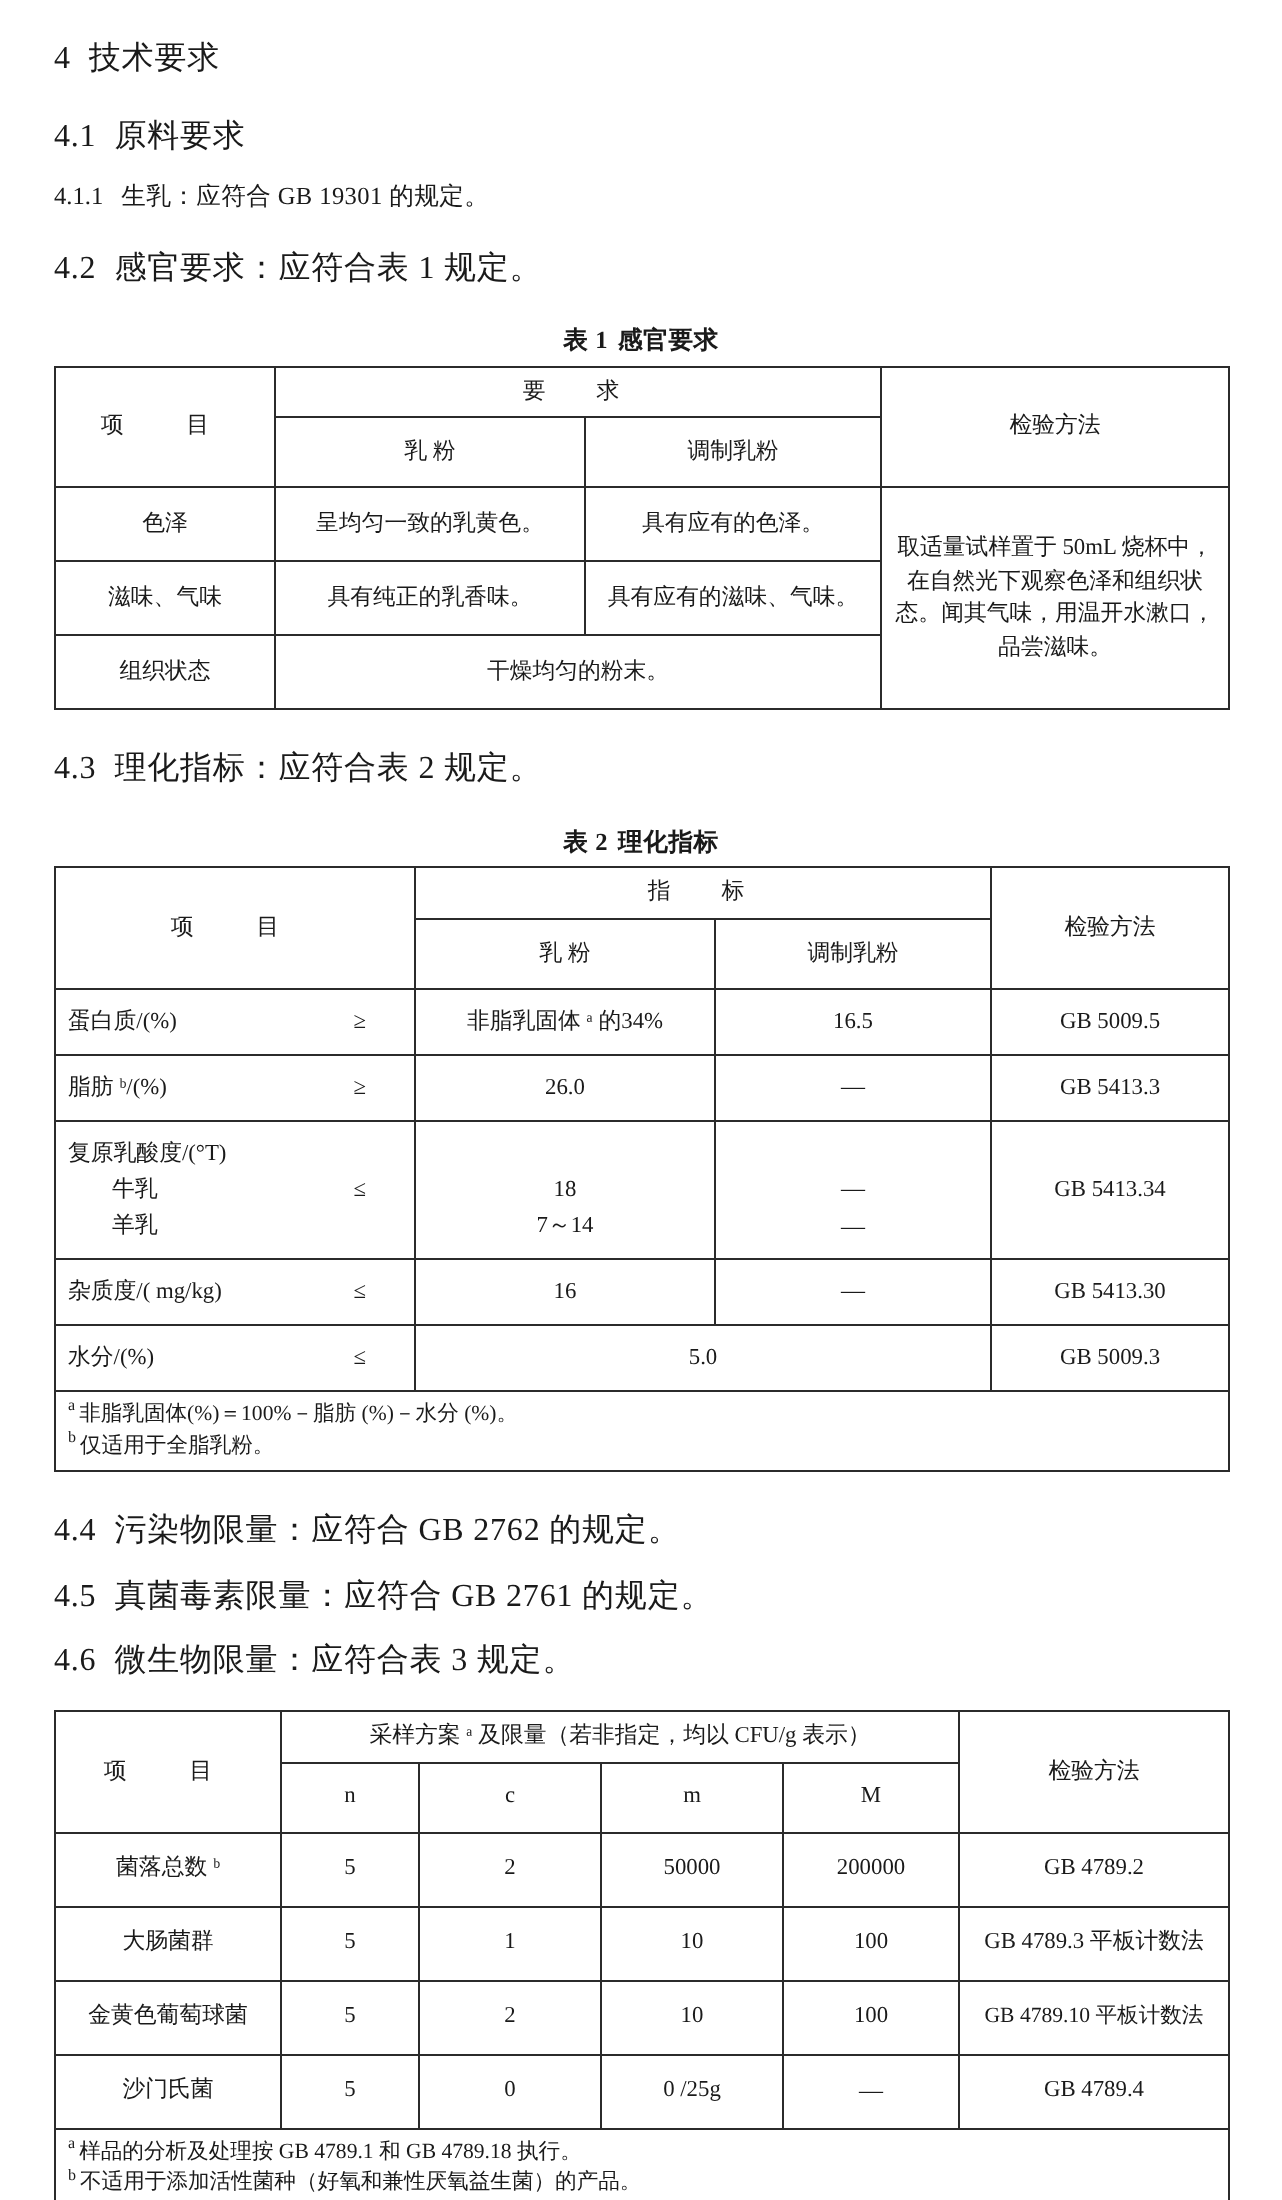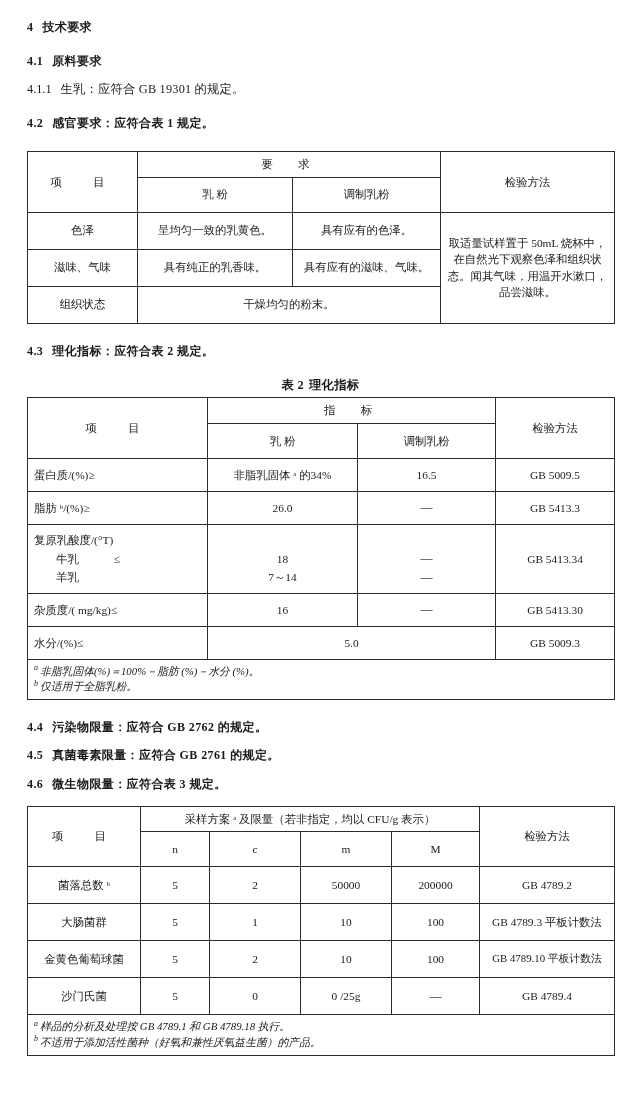--- a/index.html
+++ b/index.html
@@ -19,22 +19,22 @@
   .page {
     width: 641px;
     height: 1100px;
     box-sizing: border-box;
     padding: 0 27px;
     position: relative;
   }
 
   
   .h-major {
-    font-weight: bold;
-    font-size: 12px;
+    font-weight: normal;
+    font-size: 16px;
     letter-spacing: 0.4px;
     margin: 0;
     padding: 0;
     line-height: 1.1;
   }
   .h-major .num { margin-right: 9px; }
 
   .para {
     font-size: 12.3px;
     line-height: 1.1;
@@ -82,26 +82,27 @@
 
   sup { font-size: 8px; vertical-align: super; line-height: 0; }
 
   
   td.footnote {
     text-align: left;
     padding: 4px 6px 4px 20px;
     font-size: 10.8px;
     line-height: 1.75;
   }
-  td.footnote .fn-line { display: block; white-space: nowrap; font-style: italic; }
+  td.footnote .fn-line { display: block; white-space: nowrap; }
   td.footnote .fn-line sup { margin-right: 2px; }
 
   
   .item-cell {
     display: flex;
+    justify-content: space-between;
     align-items: center;
   }
   .item-cell .cmp { padding-right: 18px; }
 
   .sub-item { padding-left: 22px; gap: 35px; }
 
   .multiline { line-height: 1.55; }
   .dash { font-size: 12px; }
 </style>
 </head>
@@ -129,20 +130,23 @@
   <div class="spacer-xs"></div>
 
   <div class="spacer-md"></div>
 
   <div class="h-major">
     <span class="num">4.2</span><span>感官要求：应符合表 1 规定。</span>
   </div>
 
   <div class="spacer-lg"></div>
 
+  <div class="tbl-caption">
+    <span>表 1</span><span class="cap-gap"></span><span>感官要求</span>
+  </div>
 
   <table class="doc">
     <colgroup>
       <col style="width:110px">
       <col style="width:155px">
       <col style="width:148px">
       <col style="width:174px">
     </colgroup>
     <tbody>
       <tr>

